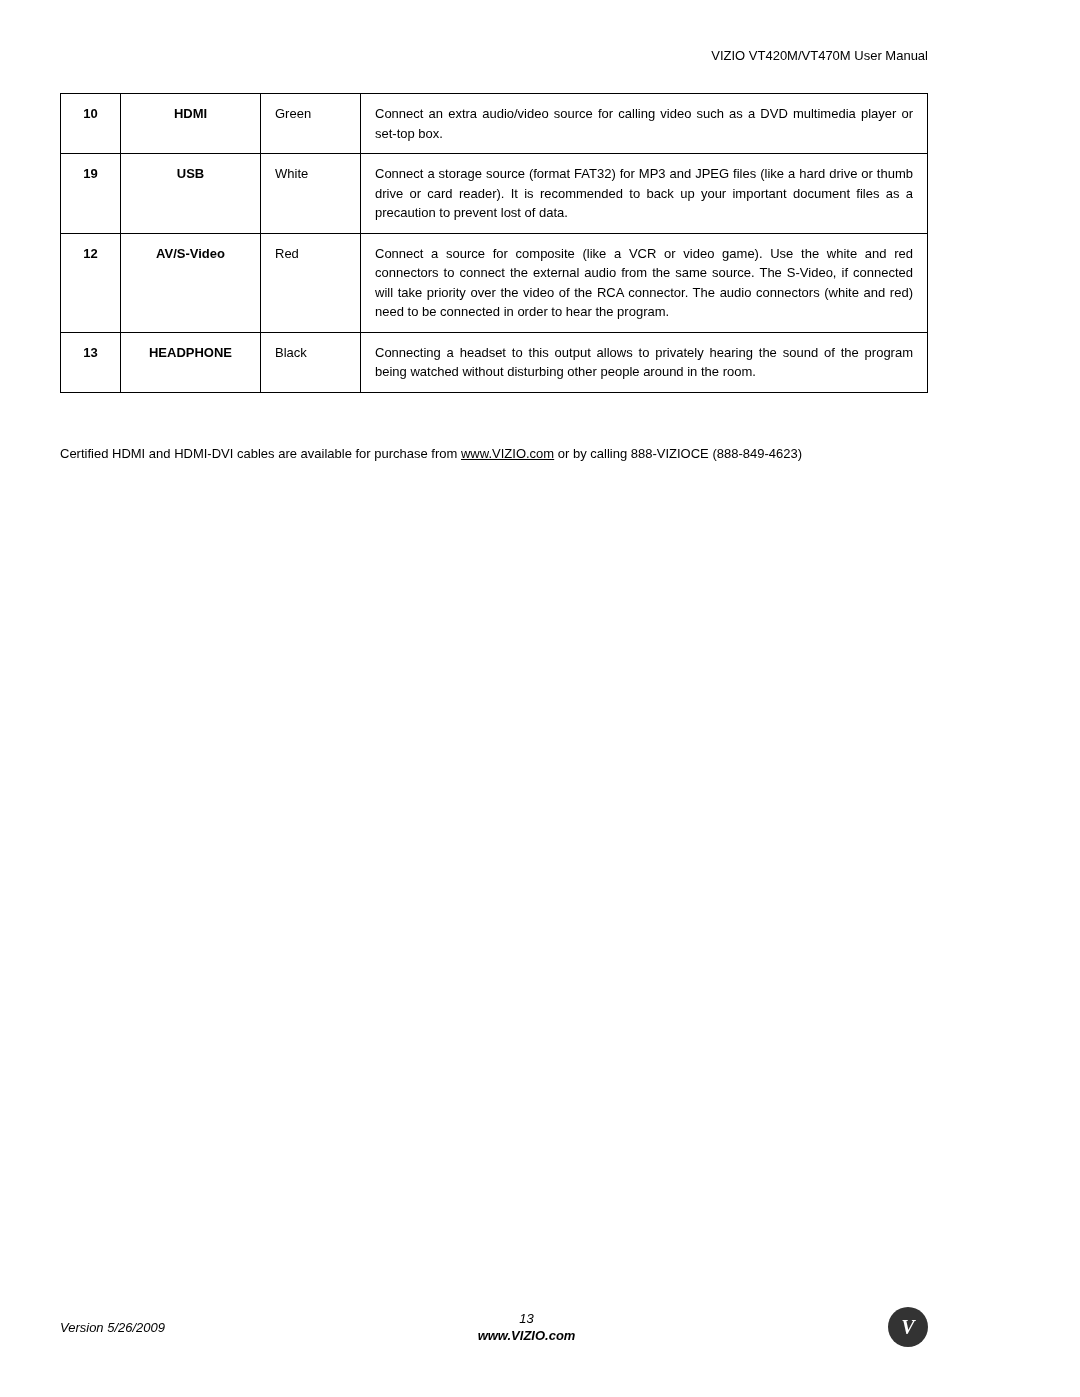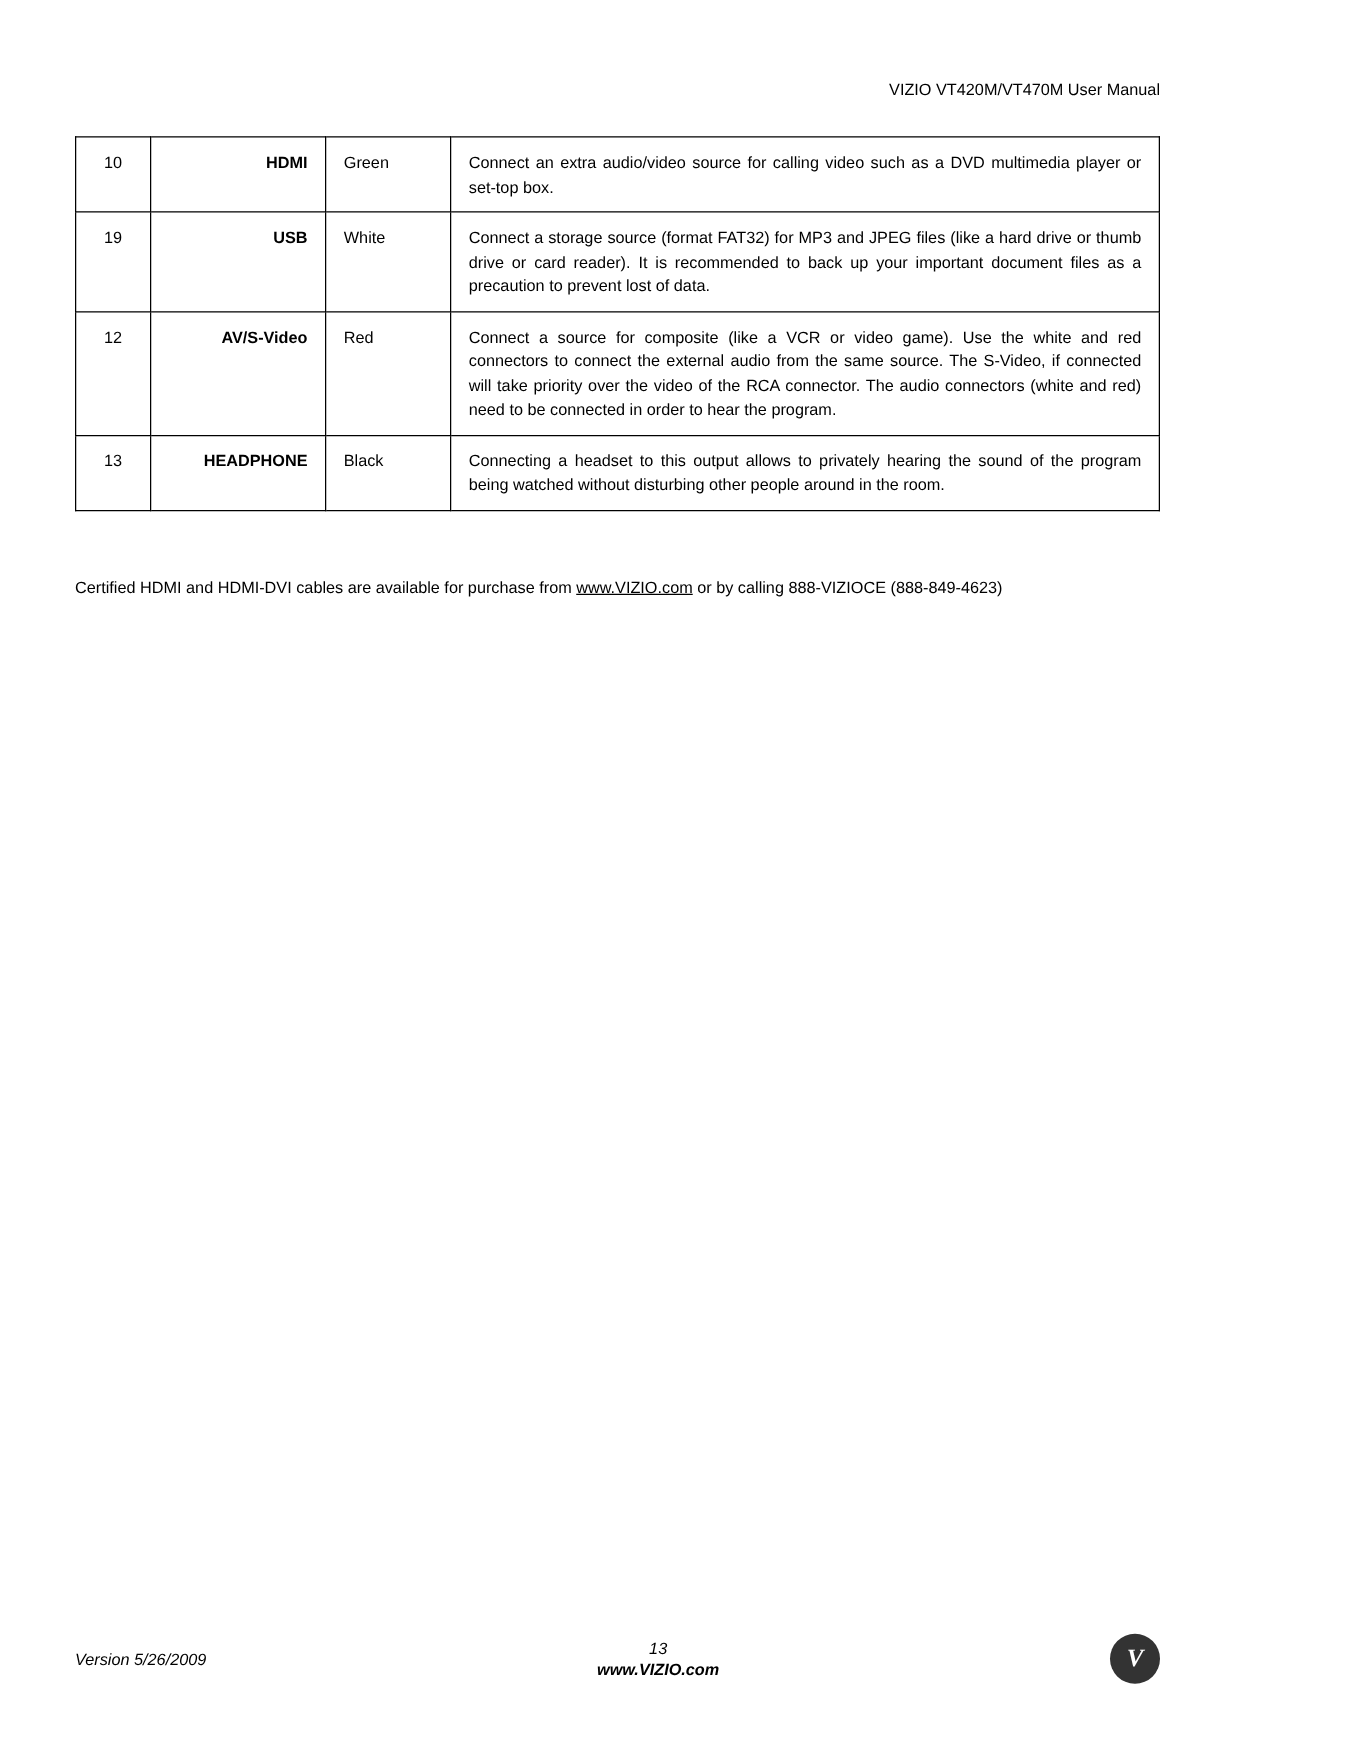--- a/index.html
+++ b/index.html
@@ -14,21 +14,21 @@
       font-size: 13px;
       color: #000000;
       width: 1080px;
       min-height: 1397px;
       position: relative;
     }
 
     .page {
       width: 988px;
       min-height: 1397px;
-      padding: 64px 60px 60px 60px;
+      padding: 48px 60px 60px 60px;
       position: relative;
     }
 
     .header {
       text-align: right;
       font-size: 13px;
       margin-bottom: 30px;
     }
 
     .main-table {
@@ -41,28 +41,28 @@
       border: 1px solid #000;
       padding: 10px 14px;
       vertical-align: top;
       font-size: 13px;
       line-height: 1.5;
     }
 
     .col-num {
       width: 60px;
       text-align: center;
-      font-weight: normal;
+      font-weight: bold;
       font-size: 14px;
       vertical-align: middle;
     }
 
     .col-name {
       width: 140px;
-      text-align: right;
+      text-align: center;
       font-weight: bold;
       font-size: 14px;
       vertical-align: middle;
       margin-left: 48px;
     }
 
     .col-color {
       width: 100px;
       text-align: left;
       vertical-align: middle;

